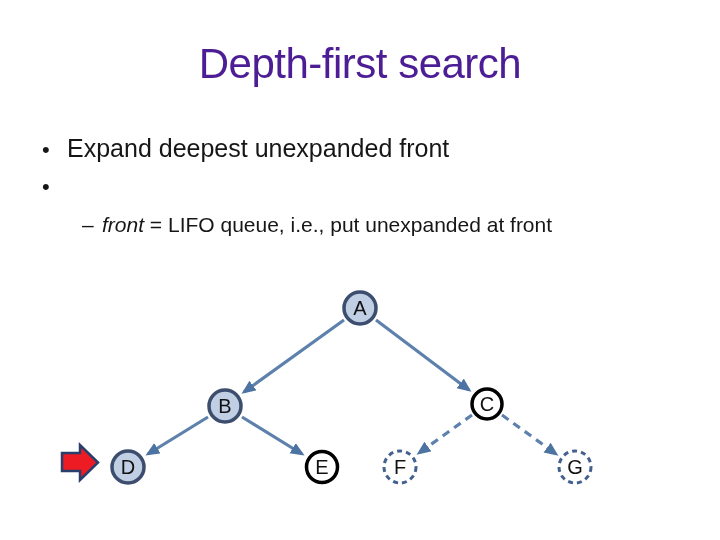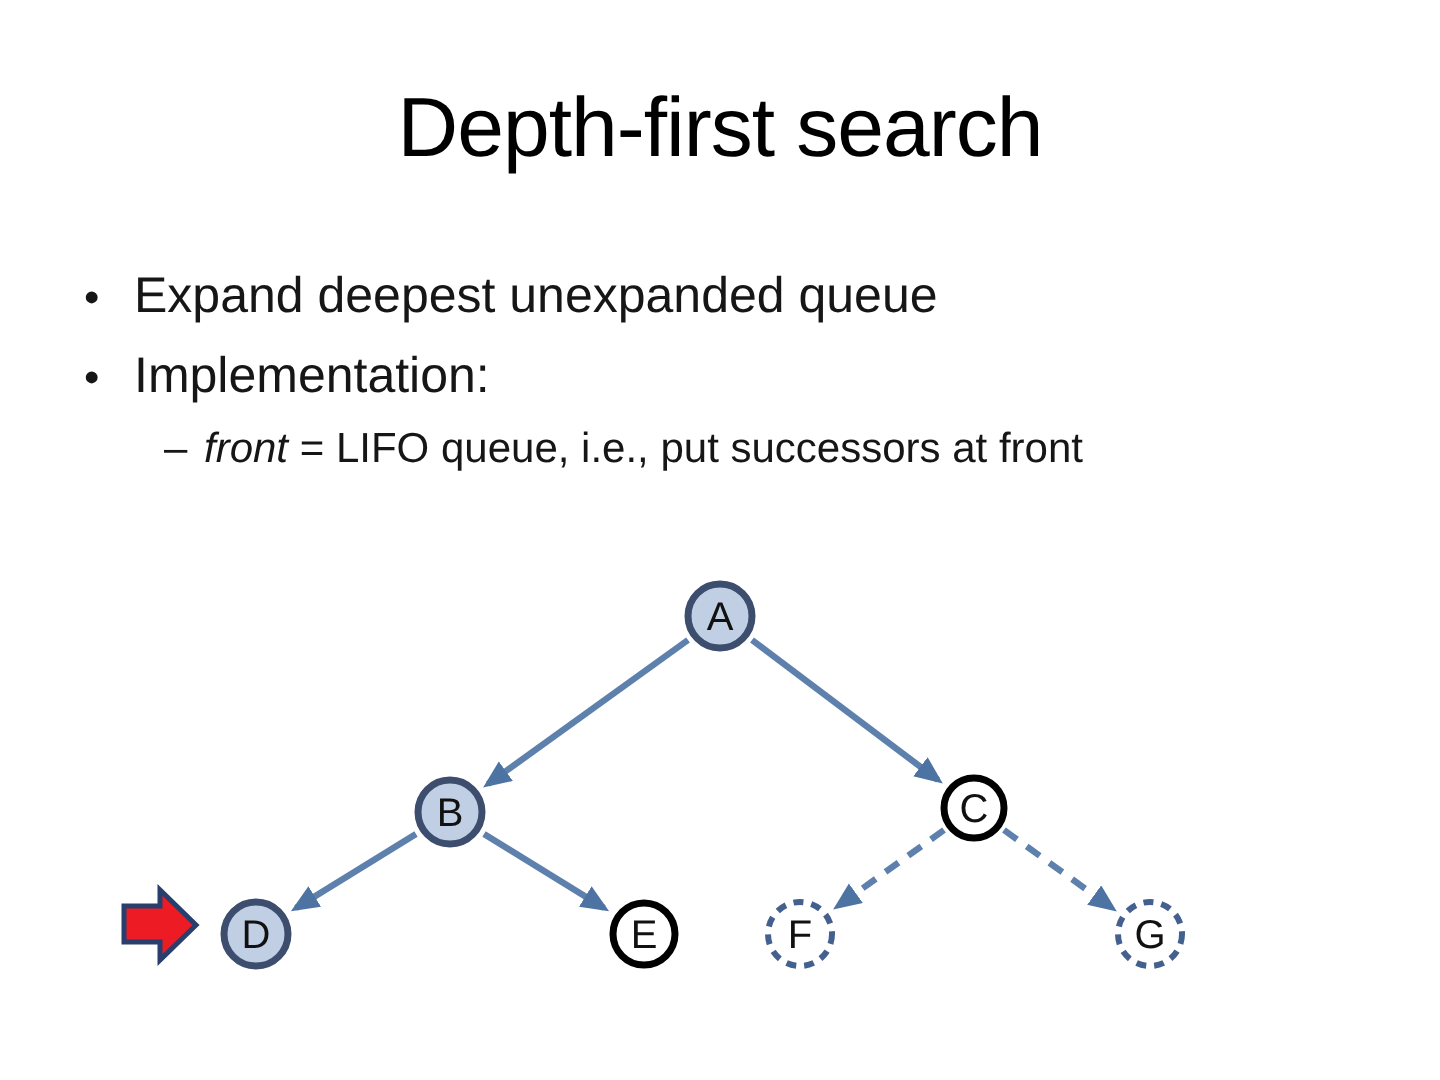--- a/index.html
+++ b/index.html
@@ -15,21 +15,21 @@
 
   .title {
     position: absolute;
     top: 40px; left: 0;
     width: 720px;
     margin: 0;
     text-align: center;
     font-size: 42px;
     font-weight: 400;
     letter-spacing: -0.5px;
-    color: #000000;
+    color: #4c1d95;
   }
 
   .bullet {
     position: absolute;
     white-space: nowrap;
     font-size: 25px;
     color: #161616;
     display: flex;
     align-items: baseline;
   }
@@ -72,31 +72,30 @@
 </style>
 </head>
 <body>
 
 <div class="slide">
 
   <h1 class="title">Depth-first search</h1>
 
   <div class="bullet level1 b1">
     <span class="marker">•</span>
-    <span>Expand deepest unexpanded queue</span>
+    <span>Expand deepest unexpanded front</span>
   </div>
 
   <div class="bullet level1 b2">
     <span class="marker">•</span>
-    <span>Implementation:</span>
   </div>
 
   <div class="bullet level2 b3">
     <span class="marker">–</span>
-    <span><span class="italic">front</span><span> = LIFO queue, i.e., put successors at front</span></span>
+    <span><span class="italic">front</span><span> = LIFO queue, i.e., put unexpanded at front</span></span>
   </div>
 
   <svg class="tree" width="720" height="540" viewBox="0 0 720 540" xmlns="http://www.w3.org/2000/svg">
     <defs>
       <marker id="arrow" markerUnits="userSpaceOnUse" markerWidth="15" markerHeight="13" refX="11" refY="6" orient="auto">
         <path d="M0,0 L14,6 L0,12 Z" fill="#4d73a3"></path>
       </marker>
     </defs>
 
     <line class="edge" x1="344" y1="320" x2="244" y2="392" marker-end="url(#arrow)"></line>

